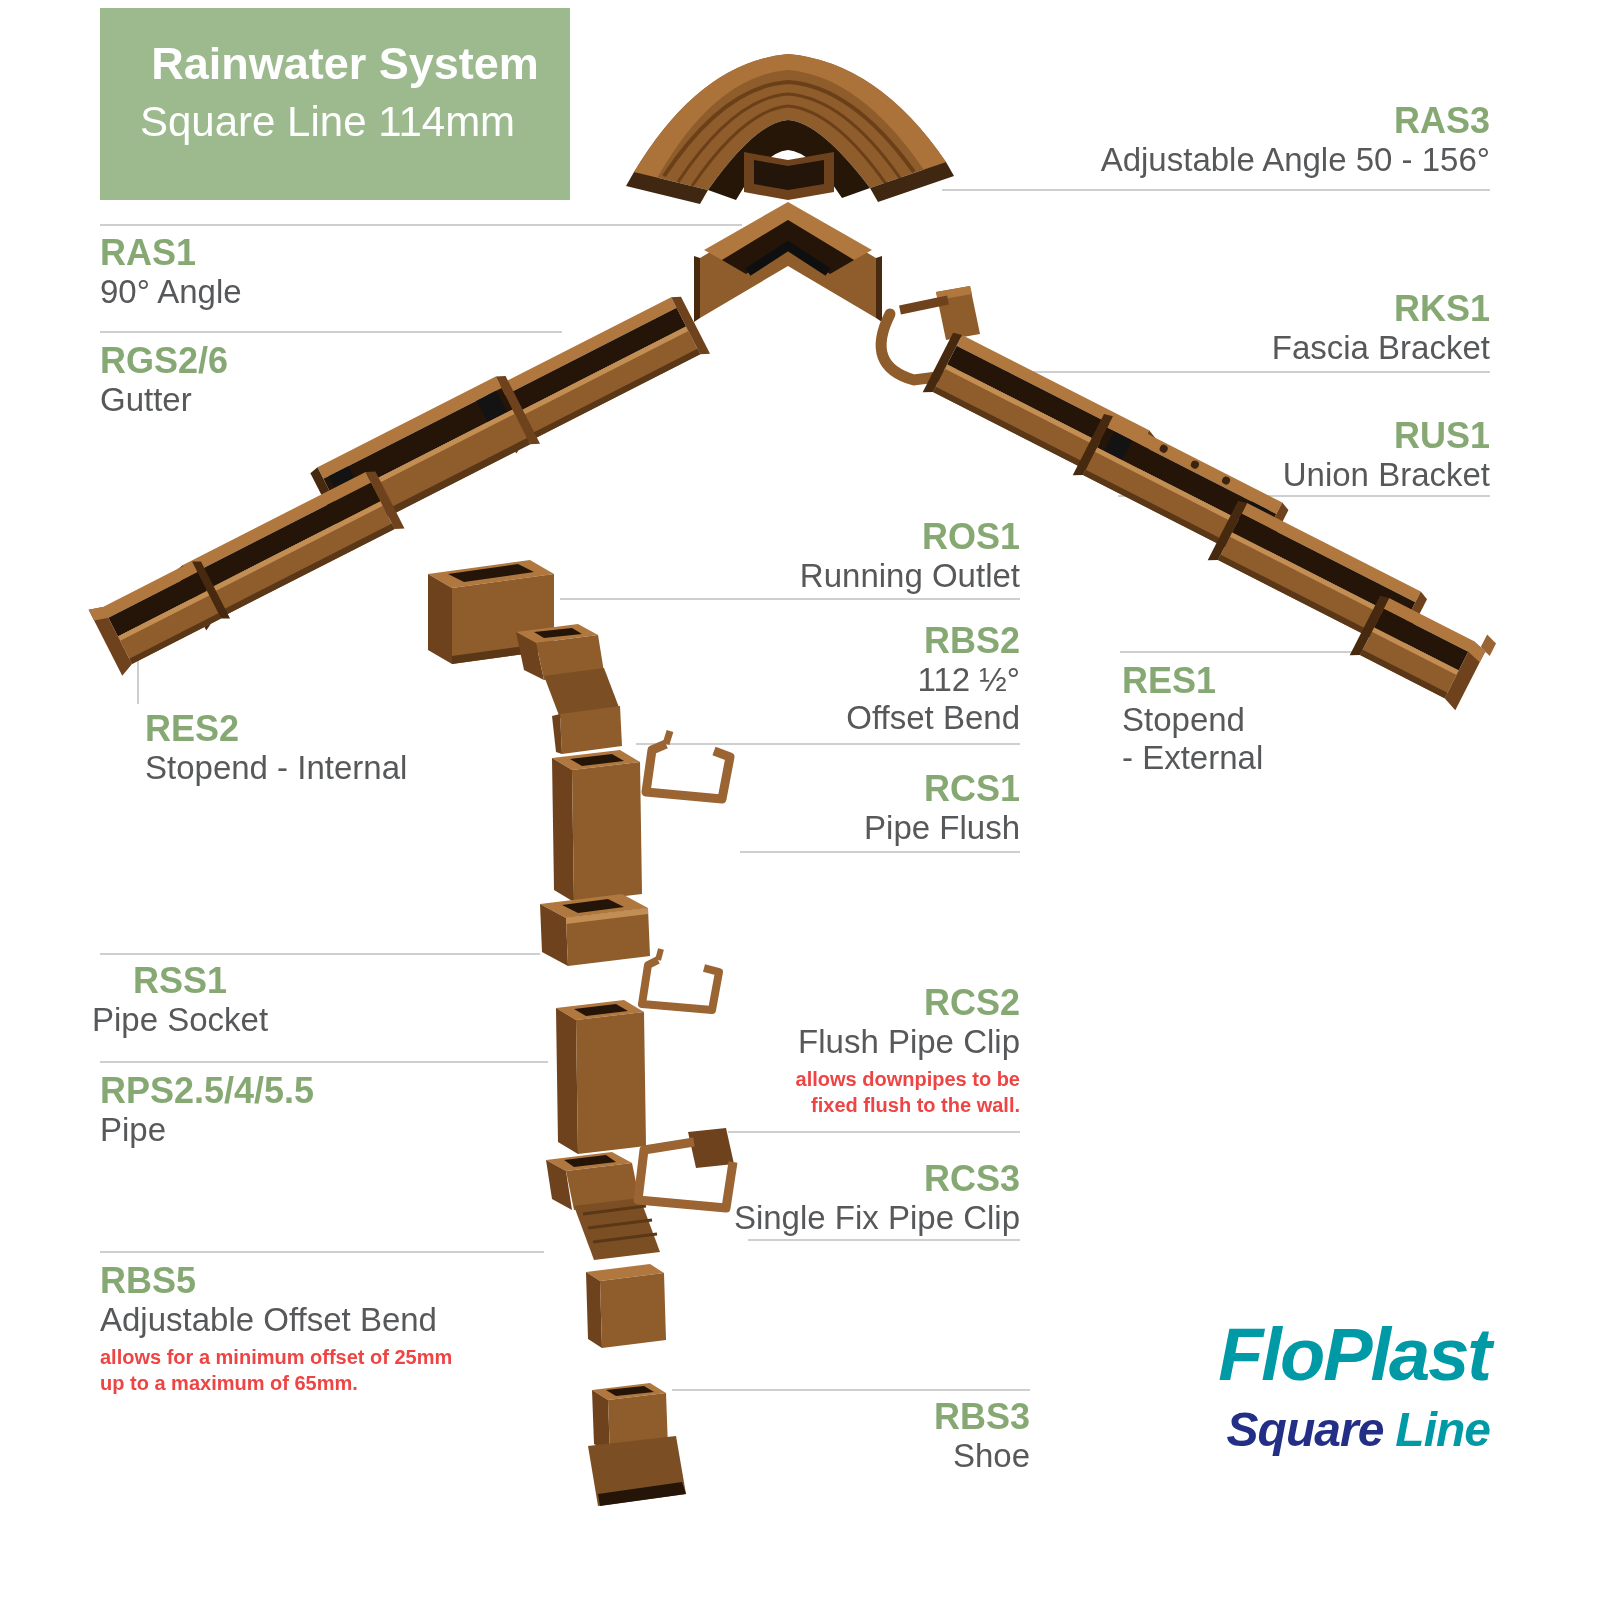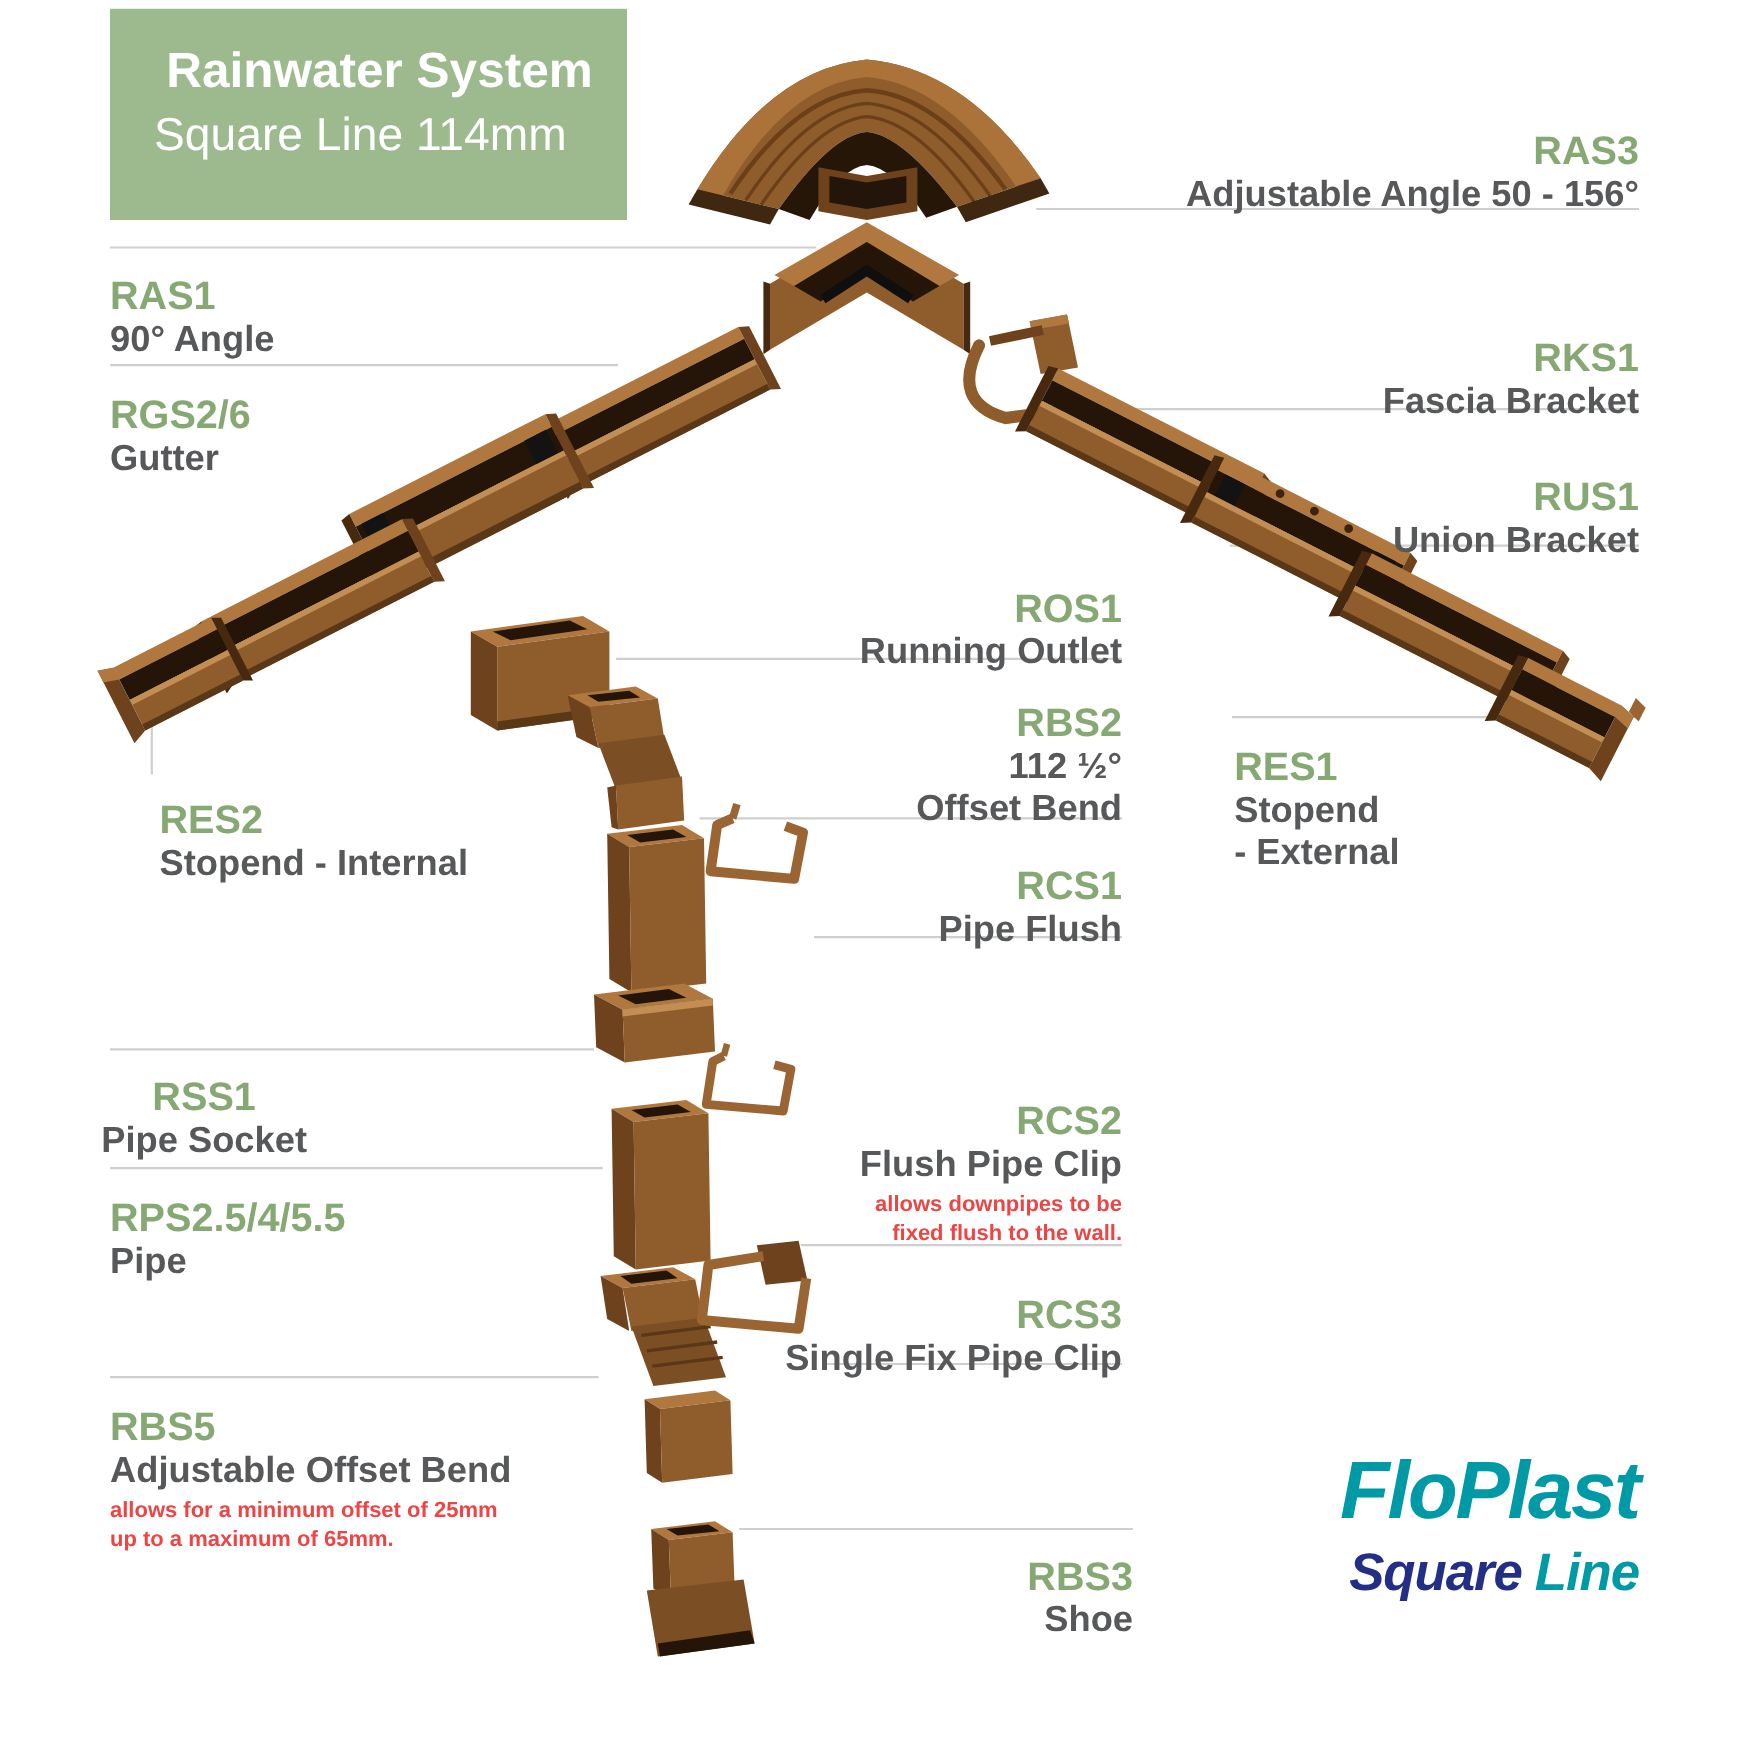--- a/index.html
+++ b/index.html
@@ -5,24 +5,24 @@
   * { margin:0; padding:0; box-sizing:border-box; }
   html,body { width:1600px; height:1600px; background:#ffffff; font-family:"Liberation Sans", sans-serif; }
   .canvas { position:relative; width:1600px; height:1600px; overflow:hidden; background:#ffffff; }
   svg.illus { position:absolute; left:0; top:0; }
 
   .hdr { position:absolute; left:100px; top:8px; width:470px; height:192px;
          background:#9cba8e; color:#ffffff; padding:30px 20px 0 40px; }
   .hdr .t1 { font-size:45px; font-weight:bold; line-height:1.15;text-align:center; }
   .hdr .t2 { font-size:42px; font-weight:normal; margin-top:8px; }
 
-  .lbl { position:absolute;margin-top:16px; }
+  .lbl { position:absolute; }
   .lbl.r { text-align:right; }
   .lbl .code { font-size:36px; font-weight:bold; color:#86a873; line-height:1.15; }
-  .lbl .nm   { font-size:33px; font-weight:bold; color:#57585a; line-height:1.15; }
+  .lbl .nm   { font-size:33px; font-weight:normal; color:#57585a; line-height:1.15; }
   .lbl .note { font-size:20px; font-weight:bold; color:#ef4444; line-height:1.28; margin-top:6px; }
 
   .logo { position:absolute; right:110px; top:1318px; text-align:right;
           font-style:italic; font-weight:bold; }
   .logo .l1 { font-size:74px; color:#0099a6; letter-spacing:-2px; line-height:1.0; }
   .logo .l2 { font-size:48px; margin-top:10px; letter-spacing:-1px; }
   .logo .sq { color:#232f86; }
   .logo .ln { color:#0099a6; margin-left:12px; }
 </style>
 </head>

